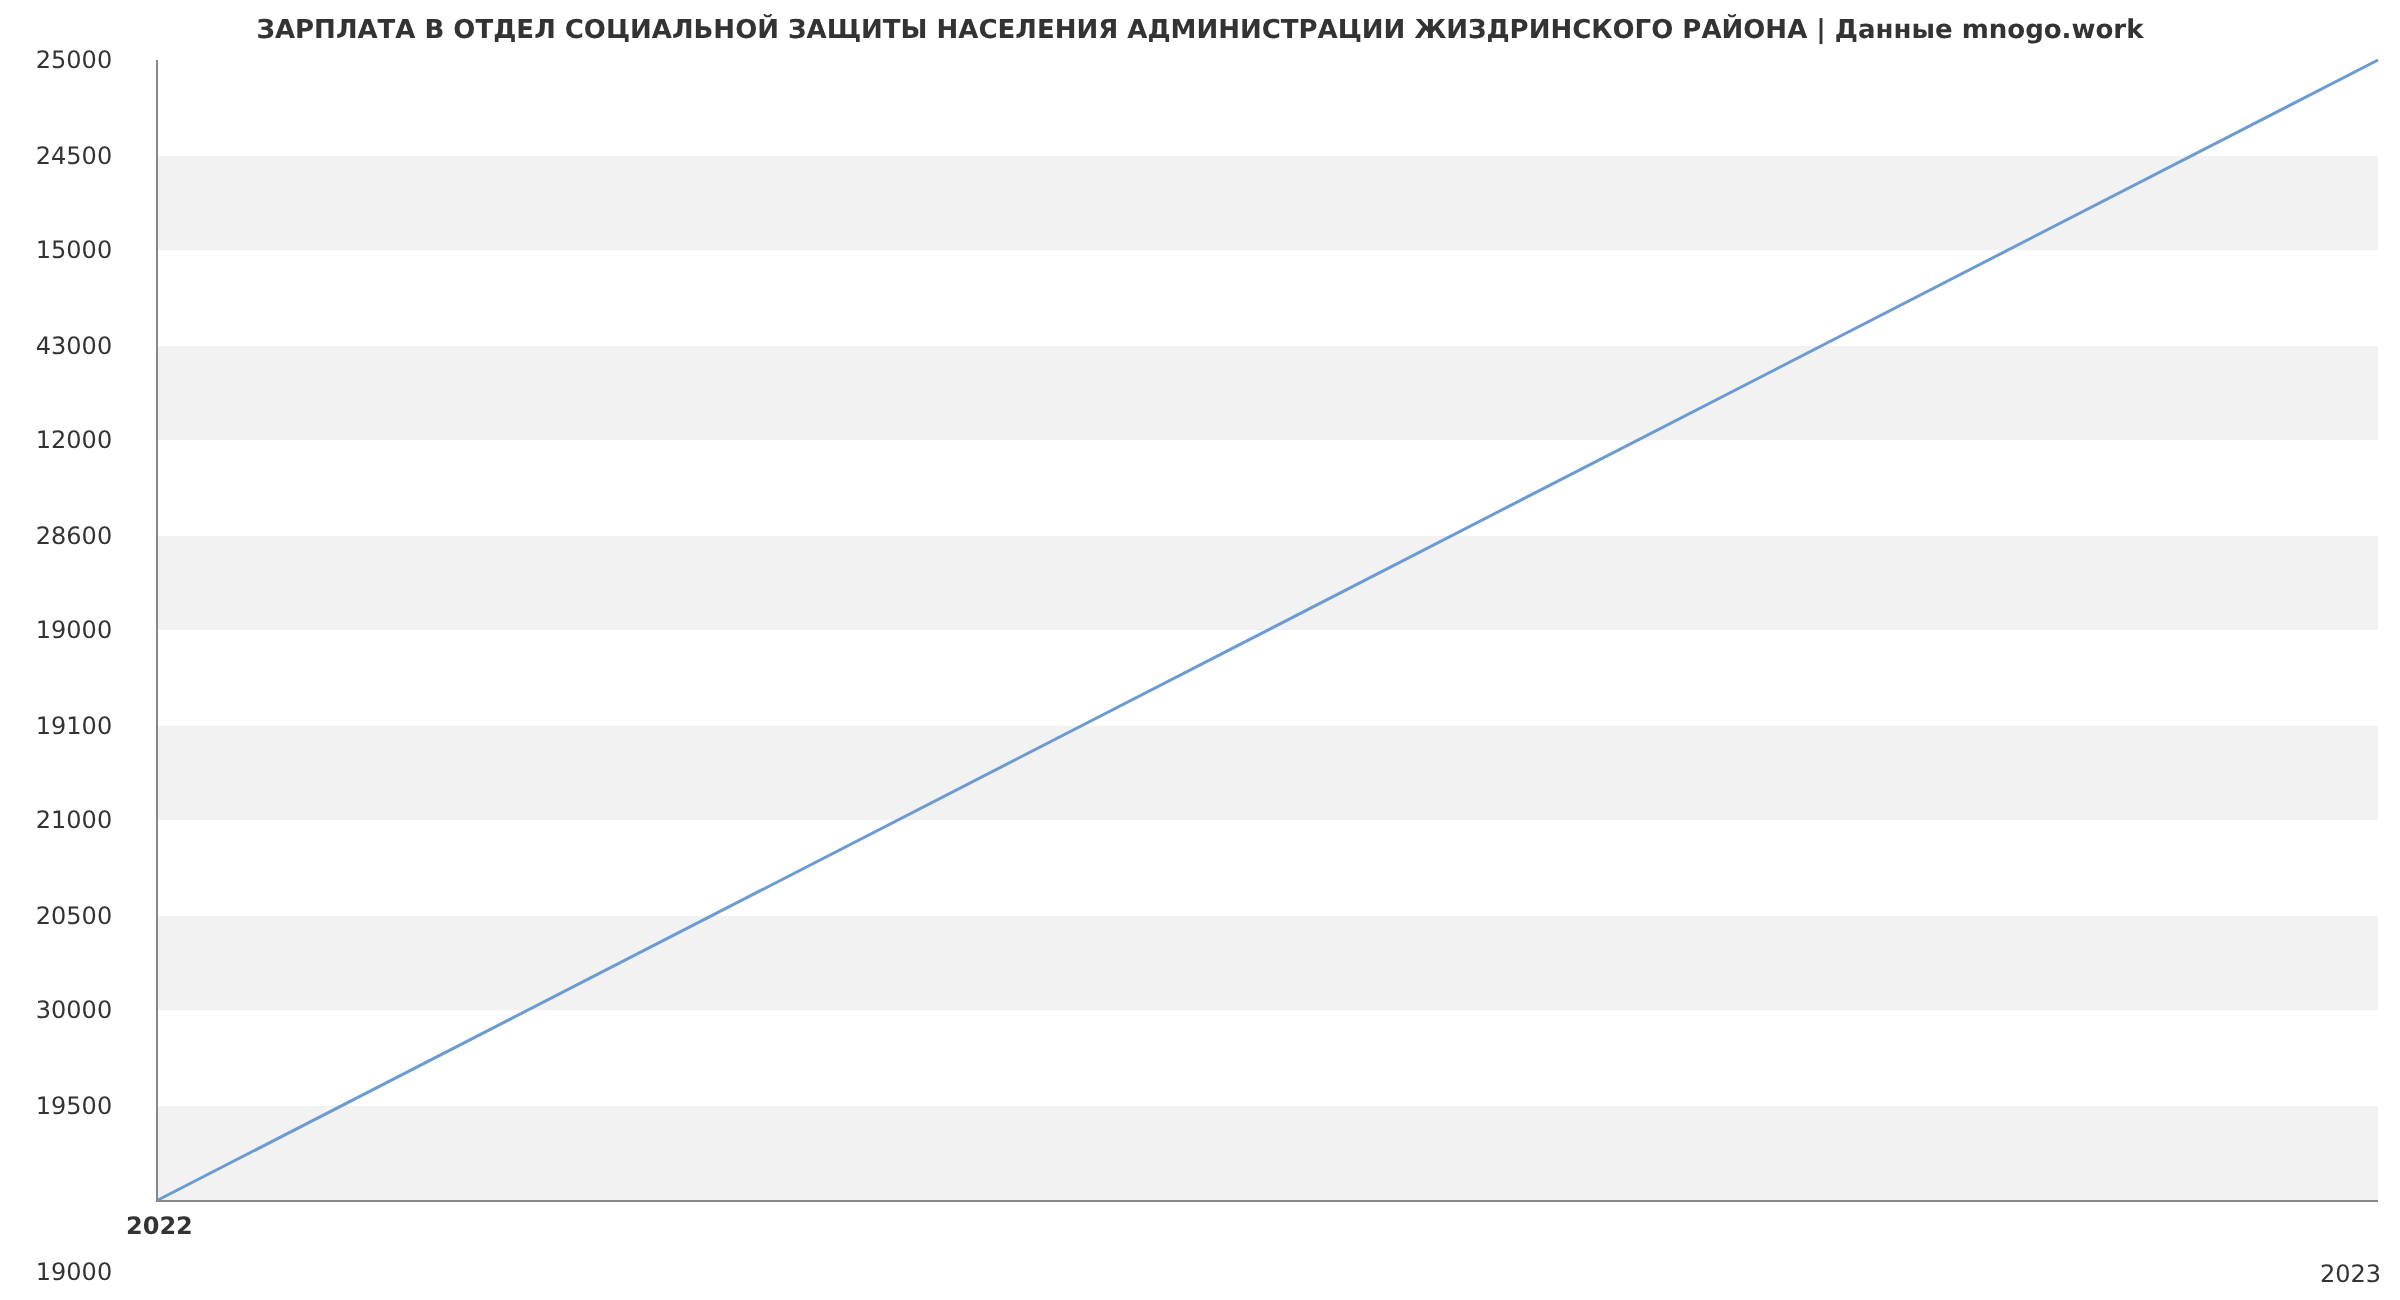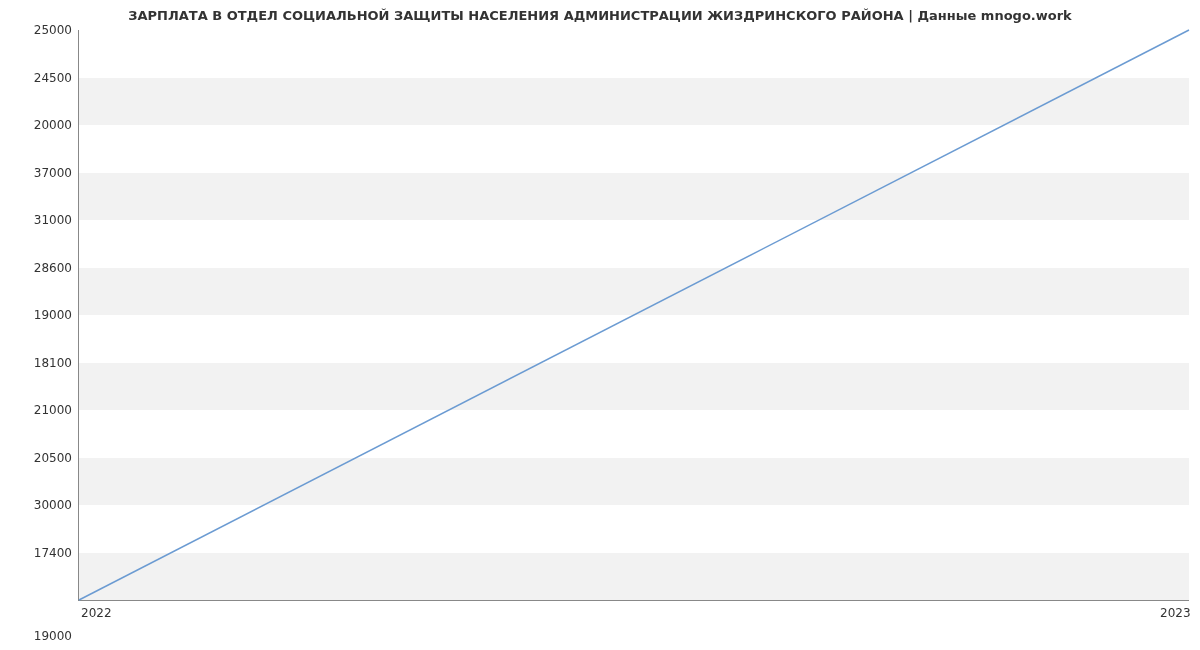--- a/index.html
+++ b/index.html
@@ -33,21 +33,21 @@
     top: 30px;
     width: 1110px;
     height: 570px;
     border-left: 1px solid #888;
     border-bottom: 1px solid #888;
   }
   .ytick {
     position: absolute;
     right: 1128px;
     width: 70px;
-    text-align: right;
+    text-align: center;
     font-size: 12px;
     color: #333;
     transform: translateY(-50%);
   }
   .xtick {
     position: absolute;
     top: 606px;
     font-size: 12px;
     color: #333;
   }
@@ -67,35 +67,35 @@
   }
 </style>
 </head>
 <body>
 
 <div class="chart-container">
 
   <div class="title">ЗАРПЛАТА В ОТДЕЛ СОЦИАЛЬНОЙ ЗАЩИТЫ НАСЕЛЕНИЯ АДМИНИСТРАЦИИ ЖИЗДРИНСКОГО РАЙОНА | Данные mnogo.work</div>
 
   <div class="ytick" style="top:636px">19000</div>
-  <div class="ytick" style="top:552.5px">17400</div>
+  <div class="ytick" style="top:552.5px">19500</div>
   <div class="ytick" style="top:505px">30000</div>
   <div class="ytick" style="top:457.5px">20500</div>
   <div class="ytick" style="top:410px">21000</div>
-  <div class="ytick" style="top:362.5px">18100</div>
+  <div class="ytick" style="top:362.5px">19100</div>
   <div class="ytick" style="top:315px">19000</div>
   <div class="ytick" style="top:267.5px">28600</div>
-  <div class="ytick" style="top:220px">31000</div>
-  <div class="ytick" style="top:172.5px">37000</div>
-  <div class="ytick" style="top:125px">20000</div>
+  <div class="ytick" style="top:220px">12000</div>
+  <div class="ytick" style="top:172.5px">43000</div>
+  <div class="ytick" style="top:125px">15000</div>
   <div class="ytick" style="top:77.5px">24500</div>
   <div class="ytick" style="top:30px">25000</div>
 
-  <div class="xtick" style="left:96px; transform:translateX(-15px);">2022</div>
-  <div class="xtick" style="left:1188px; transform:translateX(-28px);">2023</div>
+  <div class="xtick" style="left:78px; transform:translateX(-15px);font-weight:bold;">2022</div>
+  <div class="xtick" style="left:1188px; transform:translateX(-28px);margin-top:24px;">2023</div>
 
   <div class="plot-area">
 
     <div class="band" style="top:522.5px;height:47.5px"></div>
     <div class="band" style="top:427.5px;height:47.5px"></div>
     <div class="band" style="top:332.5px;height:47.5px"></div>
     <div class="band" style="top:237.5px;height:47.5px"></div>
     <div class="band" style="top:142.5px;height:47.5px"></div>
     <div class="band" style="top:47.5px;height:47.5px"></div>
 

